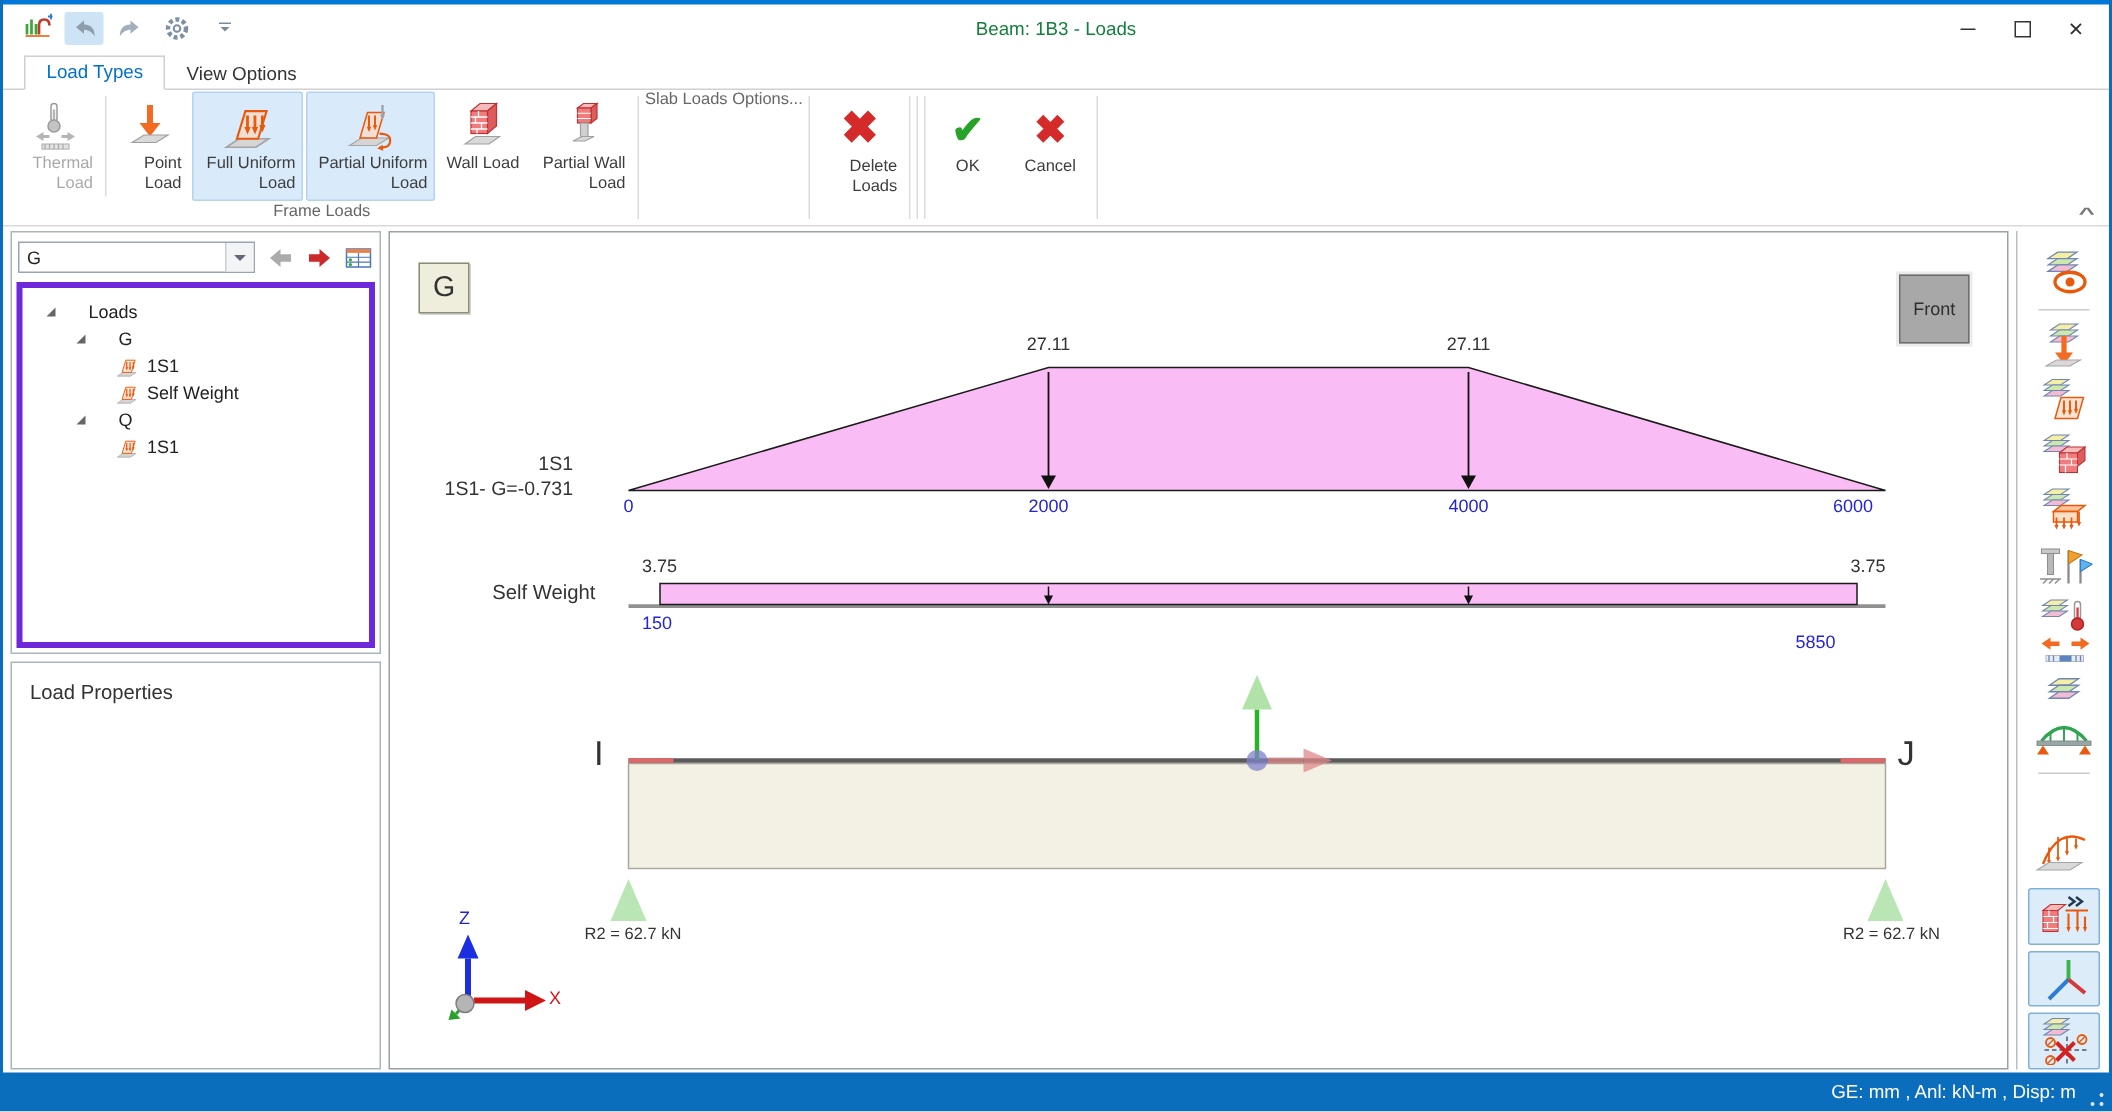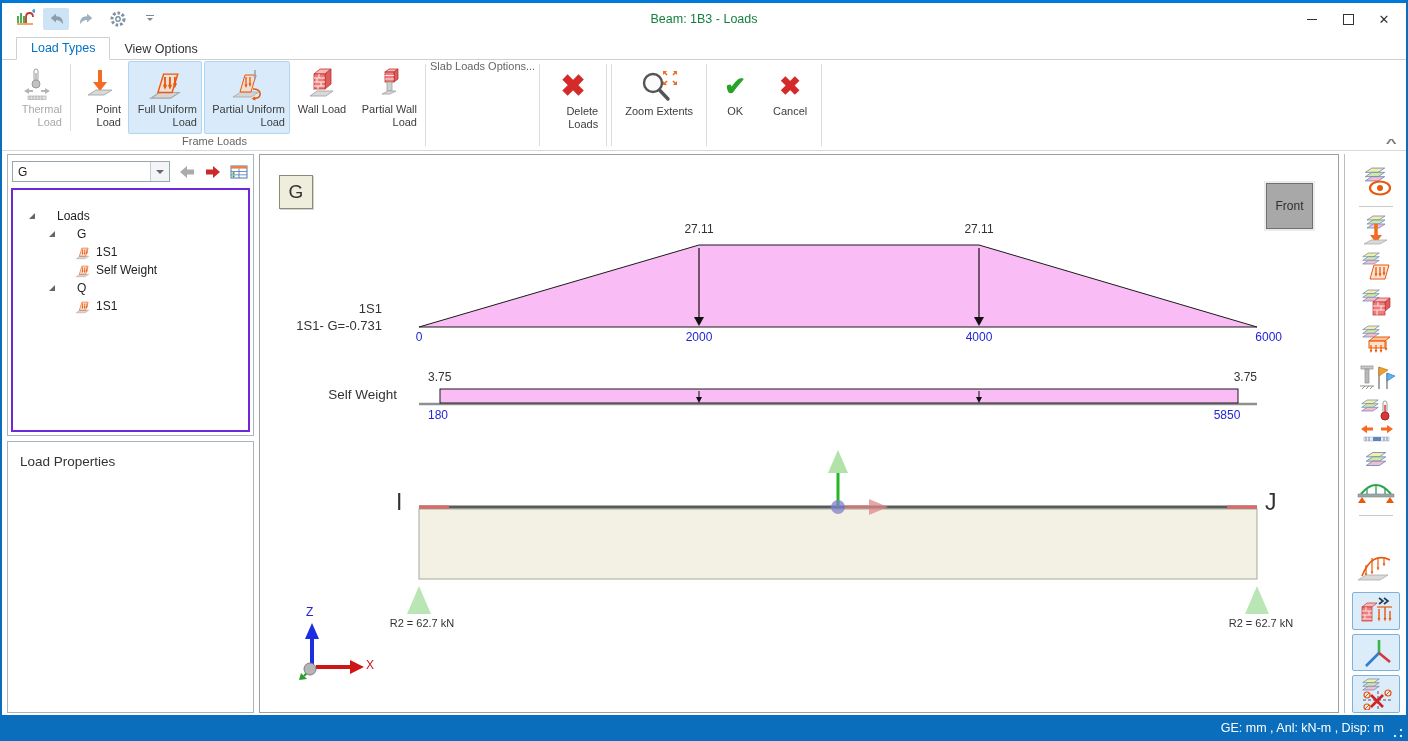--- a/index.html
+++ b/index.html
@@ -42,21 +42,21 @@
   .chev{position:absolute;right:12px;bottom:1px;color:#777;font-size:11px;font-weight:bold;transform:scaleX(1.7)}
   
   .content{flex:1;display:flex;padding:3px 0 2px 5px;background:#fff;min-height:0}
   .leftcol{width:247px;display:flex;flex-direction:column;margin-right:5px;flex:none}
   .treepanel{height:282px;border:1px solid #a9b4bd;padding:3px;display:flex;flex-direction:column;box-sizing:border-box;flex:none}
   .comborow{display:flex;align-items:center;gap:7px;height:25px;margin:1px 1px 4px}
   .combo{flex:0 0 158px;height:21px;border:1px solid #9aa5ad;display:flex;align-items:center;font-size:12px;padding-left:5px;color:#222;box-sizing:border-box}
   .combo .dd{margin-left:auto;width:18px;height:100%;border-left:1px solid #c6cdd2;background:#f3f4f5;display:flex;align-items:center;justify-content:center}
   .combo .dd::after{content:"";border:4px solid transparent;border-top-color:#667;margin-top:4px}
   .navbtn{width:22px;height:20px;display:flex;align-items:center;justify-content:center}
-  .treebox{flex:1;border:2px solid #6d28d9;overflow:hidden;padding-top:17px;font-size:12px;color:#222}
+  .treebox{flex:1;border:4px solid #6d28d9;overflow:hidden;padding-top:7px;font-size:12px;color:#222}
   .trow{display:flex;align-items:center;height:18px}
   .etri{width:0;height:0;border-left:6px solid transparent;border-bottom:6px solid #666;margin-right:8px;flex:none}
   .mini{width:15px;height:15px;margin-right:6px;flex:none}
   .propspanel{flex:1;border:1px solid #a9b4bd;margin-top:5px;padding:12px;font-size:13.5px;color:#333;box-sizing:border-box}
   
   .canvas{width:1080px;position:relative;border:1px solid #98a0a8;box-sizing:border-box;background:#fff;overflow:hidden;flex:none}
   .canvas svg.scene{position:absolute;left:0;top:0}
   .clabel{position:absolute;font-size:12px;color:#333;white-space:nowrap}
   .blue{color:#2424d6}
   .red{color:#cf1616}
@@ -243,35 +243,20 @@
     <div class="rbtn tall" style="width:50px">
       <div class="ric">
           <span class="glyph-x" style="font-size:30px">✖</span>
         </div>
       <div class="rlab">Delete Loads</div>
     </div>
     <div class="vsep"></div>
 
     <div class="vsep"></div>
 
-    <div class="rbtn tall" style="width:78px">
-      <div class="ric">
-        <svg width="40" height="34" viewBox="0 0 40 34">
-          <g fill="#f26b21">
-            <path d="M24 2 l4 0 -1.4 1.4 2 2 -1.2 1.2 -2 -2 -1.4 1.4 z"></path>
-            <path d="M38 2 l0 4 -1.4 -1.4 -2 2 -1.2 -1.2 2 -2 -1.4 -1.4 z"></path>
-            <path d="M24 16 l0 -4 1.4 1.4 2 -2 1.2 1.2 -2 2 1.4 1.4 z"></path>
-            <path d="M38 16 l-4 0 1.4 -1.4 -2 -2 1.2 -1.2 2 2 1.4 -1.4 z"></path>
-          </g>
-          <circle cx="14" cy="14" r="9" fill="#fbfbfb" stroke="#555" stroke-width="2.4"></circle>
-          <path d="M20.5 21 L29 30" stroke="#555" stroke-width="3.4" stroke-linecap="round"></path>
-        </svg>
-      </div>
-      <div class="rlab">Zoom Extents</div>
-    </div>
     <div class="vsep"></div>
 
     <div class="rbtn tall" style="width:40px">
       <div class="ric">
           <span class="glyph-ok">✔</span>
         </div>
       <div class="rlab">OK</div>
     </div>
     <div class="rbtn tall" style="width:46px">
       <div class="ric">
@@ -403,27 +388,27 @@
       <div class="badge">G</div>
       <div class="frontbtn">Front</div>
 
       <div class="clabel" style="left:30px;top:146px;width:92px;text-align:right;font-size:13px">1S1</div>
       <div class="clabel" style="left:10px;top:163px;width:112px;text-align:right;font-size:13px">1S1- G=-0.731</div>
       <div class="clabel" style="left:409px;top:67px;width:60px;text-align:center">27.11</div>
       <div class="clabel" style="left:689px;top:67px;width:60px;text-align:center">27.11</div>
       <div class="clabel blue" style="left:139px;top:175px;width:40px;text-align:center">0</div>
       <div class="clabel blue" style="left:409px;top:175px;width:60px;text-align:center">2000</div>
       <div class="clabel blue" style="left:689px;top:175px;width:60px;text-align:center">4000</div>
-      <div class="clabel blue" style="left:962px;top:175px;width:60px;text-align:right">6000</div>
+      <div class="clabel blue" style="left:962px;top:175px;width:60px;text-align:left">6000</div>
 
       <div class="clabel" style="left:37px;top:232px;width:100px;text-align:right;font-size:13.5px">Self Weight</div>
       <div class="clabel" style="left:168px;top:215px">3.75</div>
       <div class="clabel" style="left:937px;top:215px;width:60px;text-align:right">3.75</div>
-      <div class="clabel blue" style="left:168px;top:253px">180</div>
-      <div class="clabel blue" style="left:937px;top:253px;width:60px;text-align:center">5850</div>
+      <div class="clabel blue" style="left:168px;top:253px">150</div>
+      <div class="clabel blue" style="left:937px;top:266px;width:60px;text-align:left">5850</div>
 
       <div class="clabel" style="left:136px;top:334px;font-size:23px">I</div>
       <div class="clabel" style="left:1005px;top:334px;font-size:23px">J</div>
       <div class="clabel" style="left:112px;top:462px;width:100px;text-align:center;font-size:11px">R2 = 62.7 kN</div>
       <div class="clabel" style="left:951px;top:462px;width:100px;text-align:center;font-size:11px">R2 = 62.7 kN</div>
       <div class="clabel blue" style="left:46px;top:450px">Z</div>
       <div class="clabel red" style="left:106px;top:503px">X</div>
     </div>
 
     <div class="rightbar">

